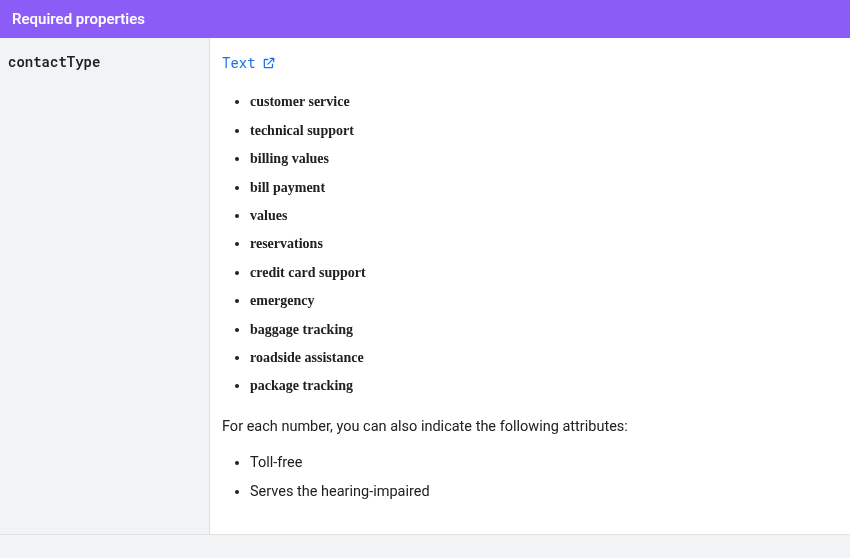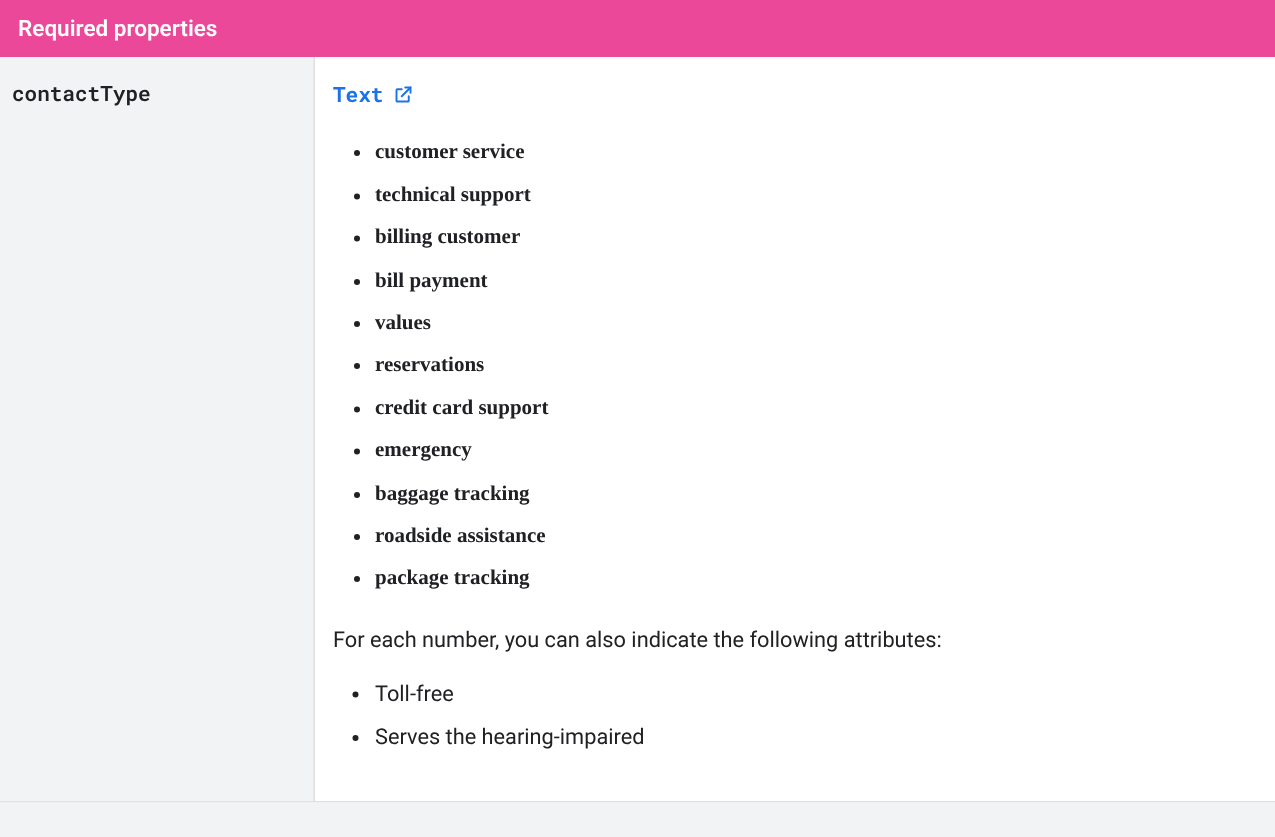--- a/index.html
+++ b/index.html
@@ -4,21 +4,21 @@
 <style>
   * { box-sizing: border-box; margin: 0; padding: 0; }
   body {
     font-family: -apple-system, BlinkMacSystemFont, "Segoe UI", Roboto, "Helvetica Neue", Arial, sans-serif;
     background: #f1f3f4;
     color: #202124;
     font-size: 14px;
     width: 850px;
   }
   .header-bar {
-    background: #ec4899;
+    background: #8b5cf6;
     color: #ffffff;
     font-weight: 600;
     padding: 10px 12px;
     font-size: 15px;
   }
   .content-row {
     display: flex;
     border-bottom: 1px solid #e0e0e0;
     background: #ffffff;
   }
@@ -35,21 +35,21 @@
   }
   .prop-value-cell {
     flex: 1;
     background: #ffffff;
     padding: 14px 16px 14px 12px;
     line-height: 1.6;
   }
   .type-link {
     color: #1a73e8;
     font-family: "Roboto Mono", "SFMono-Regular", Consolas, "Liberation Mono", Menlo, monospace;
-    font-weight: 700;
+    font-weight: 400;
     font-size: 14px;
     text-decoration: none;
     display: inline-flex;
     align-items: center;
     gap: 6px;
     margin-bottom: 14px;
     cursor: pointer;
   }
   .ext-icon {
     display: inline-flex;
@@ -106,21 +106,21 @@
           <path d="M20 4L10 14"></path>
           <path d="M18 14v5a1 1 0 0 1-1 1H5a1 1 0 0 1-1-1V7a1 1 0 0 1 1-1h5"></path>
         </svg>
       </span>
     </a>
 
 
     <ul id="values-list">
         <li class="mono">customer service</li>
         <li class="mono">technical support</li>
-        <li class="mono">billing customer</li>
+        <li class="mono">billing values</li>
         <li class="mono">bill payment</li>
         <li class="mono">values</li>
         <li class="mono">reservations</li>
         <li class="mono">credit card support</li>
         <li class="mono">emergency</li>
         <li class="mono">baggage tracking</li>
         <li class="mono">roadside assistance</li>
         <li class="mono">package tracking</li>
       </ul>
 

